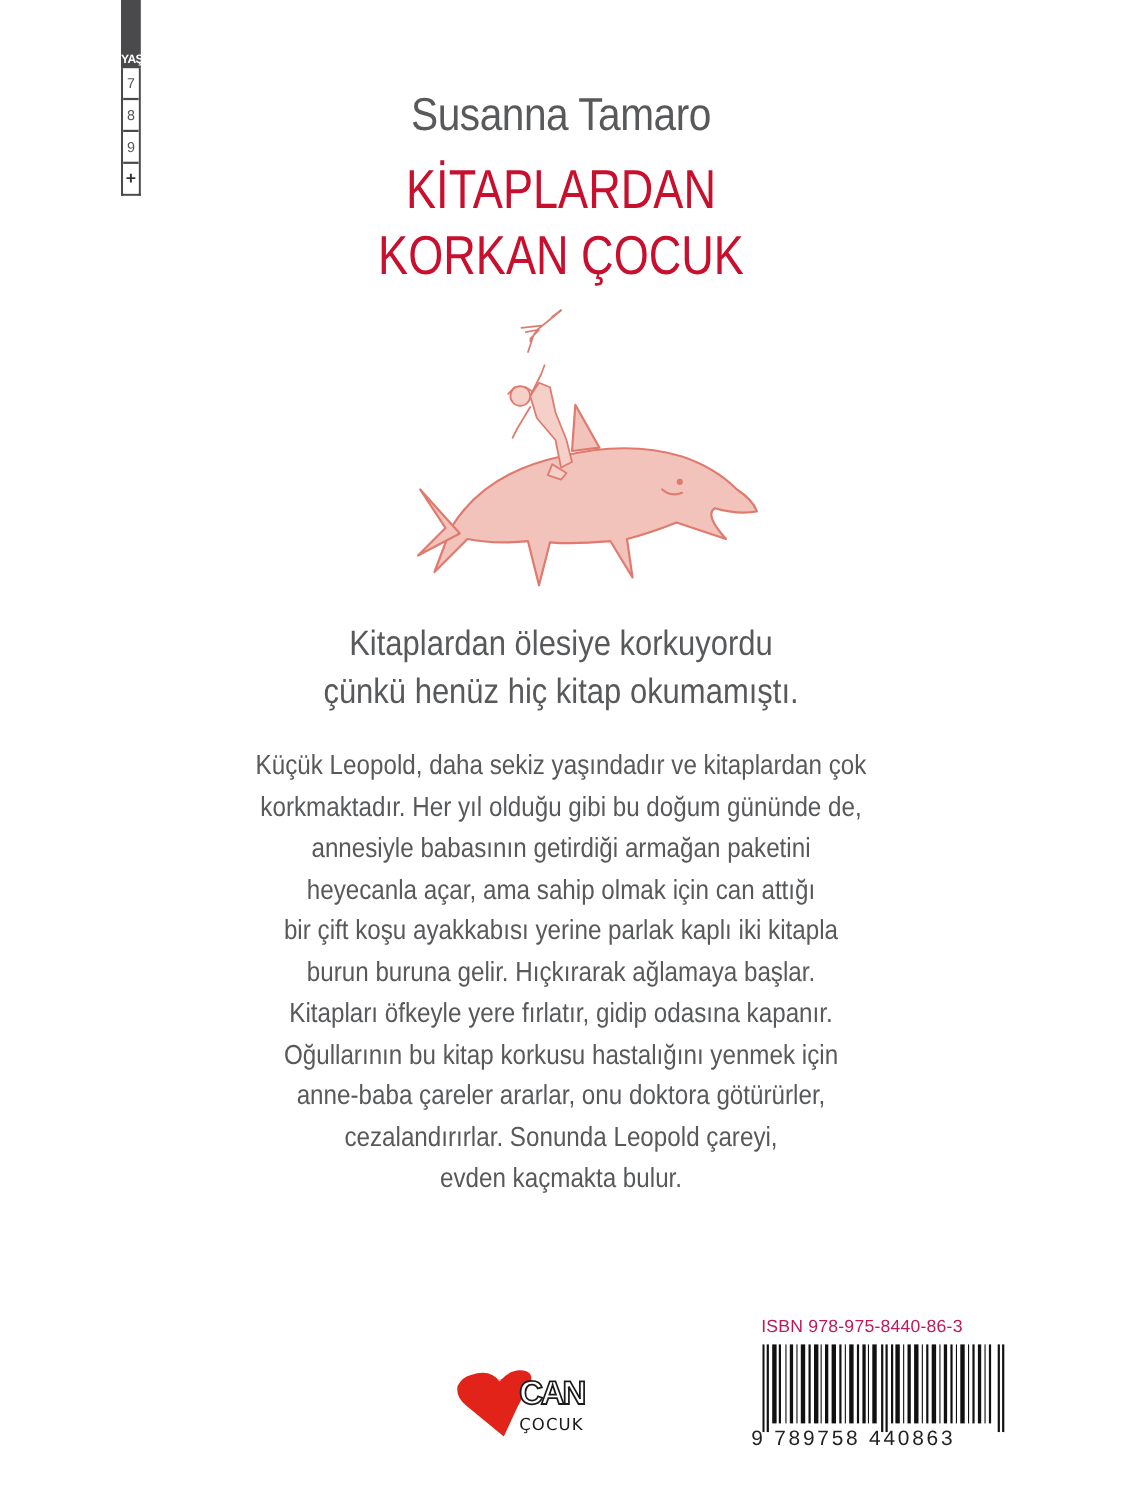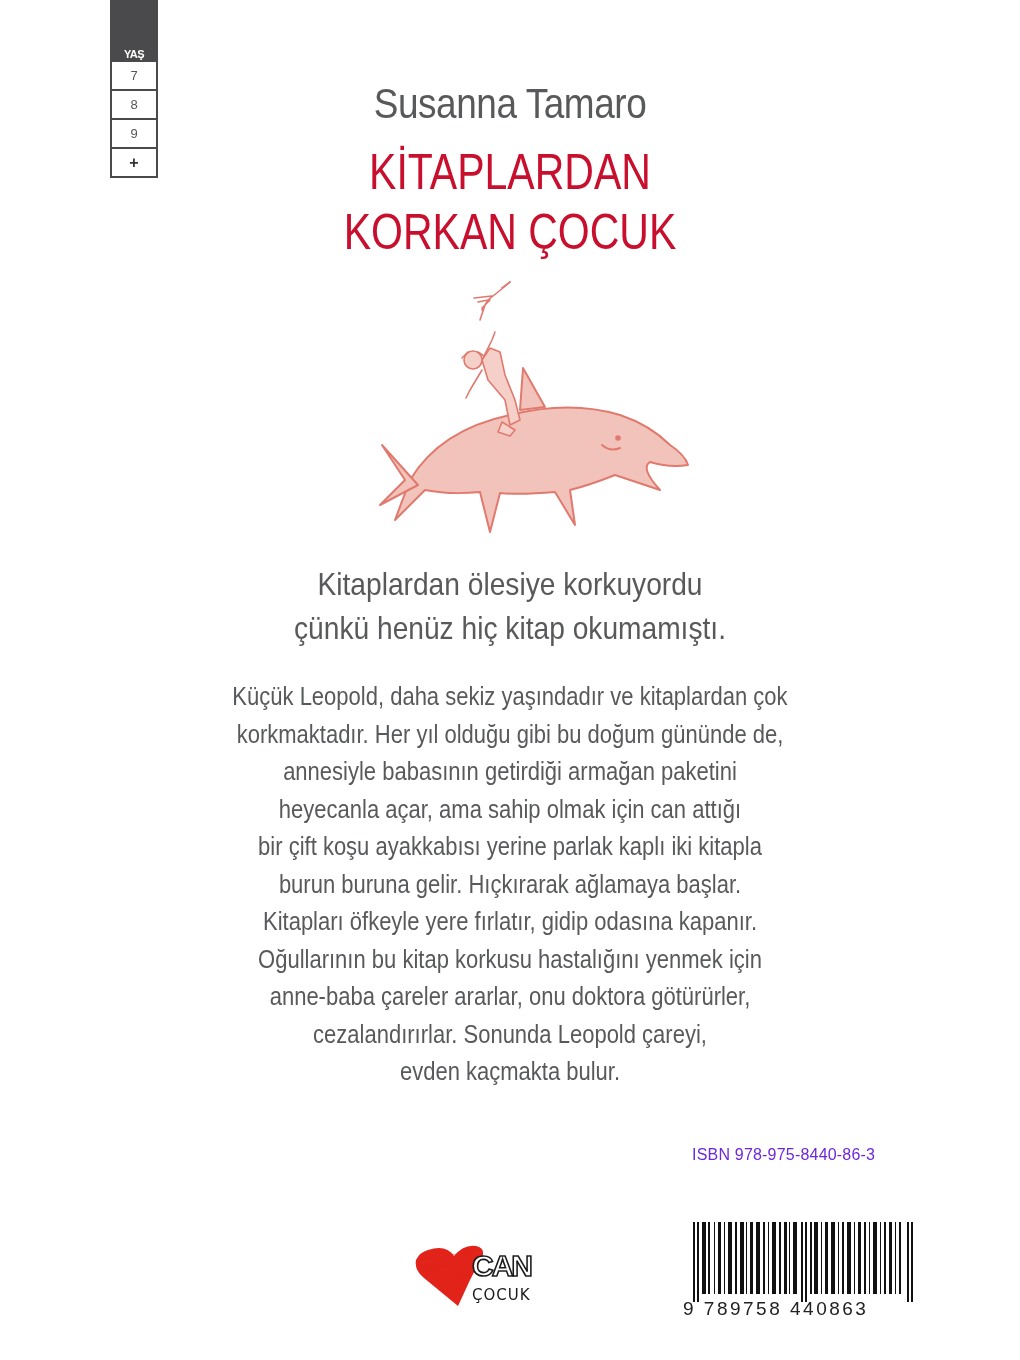--- a/index.html
+++ b/index.html
@@ -1,20 +1,20 @@
 <!DOCTYPE html>
 <html><head>
 <meta charset="utf-8">
 <style>
   html, body { margin: 0; padding: 0; background: #ffffff; }
   body { width: 1020px; height: 1360px; position: relative; overflow: hidden;
          font-family: "Liberation Sans", sans-serif; }
 
   
-  .age-strip { position: absolute; left: 110px; top: 0; width: 48px; }
+  .age-strip { position: absolute; left: 110px; top: 0; width: 18px; }
   .age-head { background: #4a4a4c; height: 62px; position: relative; }
   .age-head span { position: absolute; bottom: 2px; left: 0; right: 0; text-align: center;
                    color: #fff; font-size: 11px; font-weight: bold; letter-spacing: -0.5px;
                    font-family: "Liberation Sans", sans-serif; }
   .age-cells { border: 2px solid #4a4a4c; border-top: none; }
   .age-cell { height: 27px; border-top: 2px solid #4a4a4c; display: flex; align-items: center;
               justify-content: center; color: #555; font-size: 13px; background:#fff; }
   .age-cell.first { border-top: none; }
   .age-cell.plus { font-weight: bold; font-size: 16px; color:#333; }
 
@@ -31,21 +31,21 @@
              font-size: 32px; line-height: 44px; color: #58595b;
              transform: scaleX(0.88); transform-origin: center; }
 
   .blurb { position: absolute; top: 678px; left: 0; width: 1020px; text-align: center;
            font-size: 25px; line-height: 37.5px; color: #58595b;
            transform: scaleX(0.88); transform-origin: center; }
   .blurb div { white-space: nowrap; }
 
   .logo { position: absolute; left: 410px; top: 1240px; width: 150px; height: 80px; }
 
-  .isbn-label { position: absolute; left: 692px; top: 1146px; font-size: 16px; color: #6d28d9;
+  .isbn-label { position: absolute; left: 692px; top: 1198px; font-size: 16px; color: #be185d;
                 letter-spacing: 0.2px; }
   .barcode { position: absolute; left: 693px; top: 1222px; width: 222px; height: 80px; }
   .barcode-digits { position: absolute; left: 683px; top: 1298px; width: 240px;
                     font-size: 19px; color: #222; letter-spacing: 2.5px;
                     font-family: "Liberation Sans", sans-serif; }
 </style>
 </head>
 <body>
 
 <div class="age-strip">

